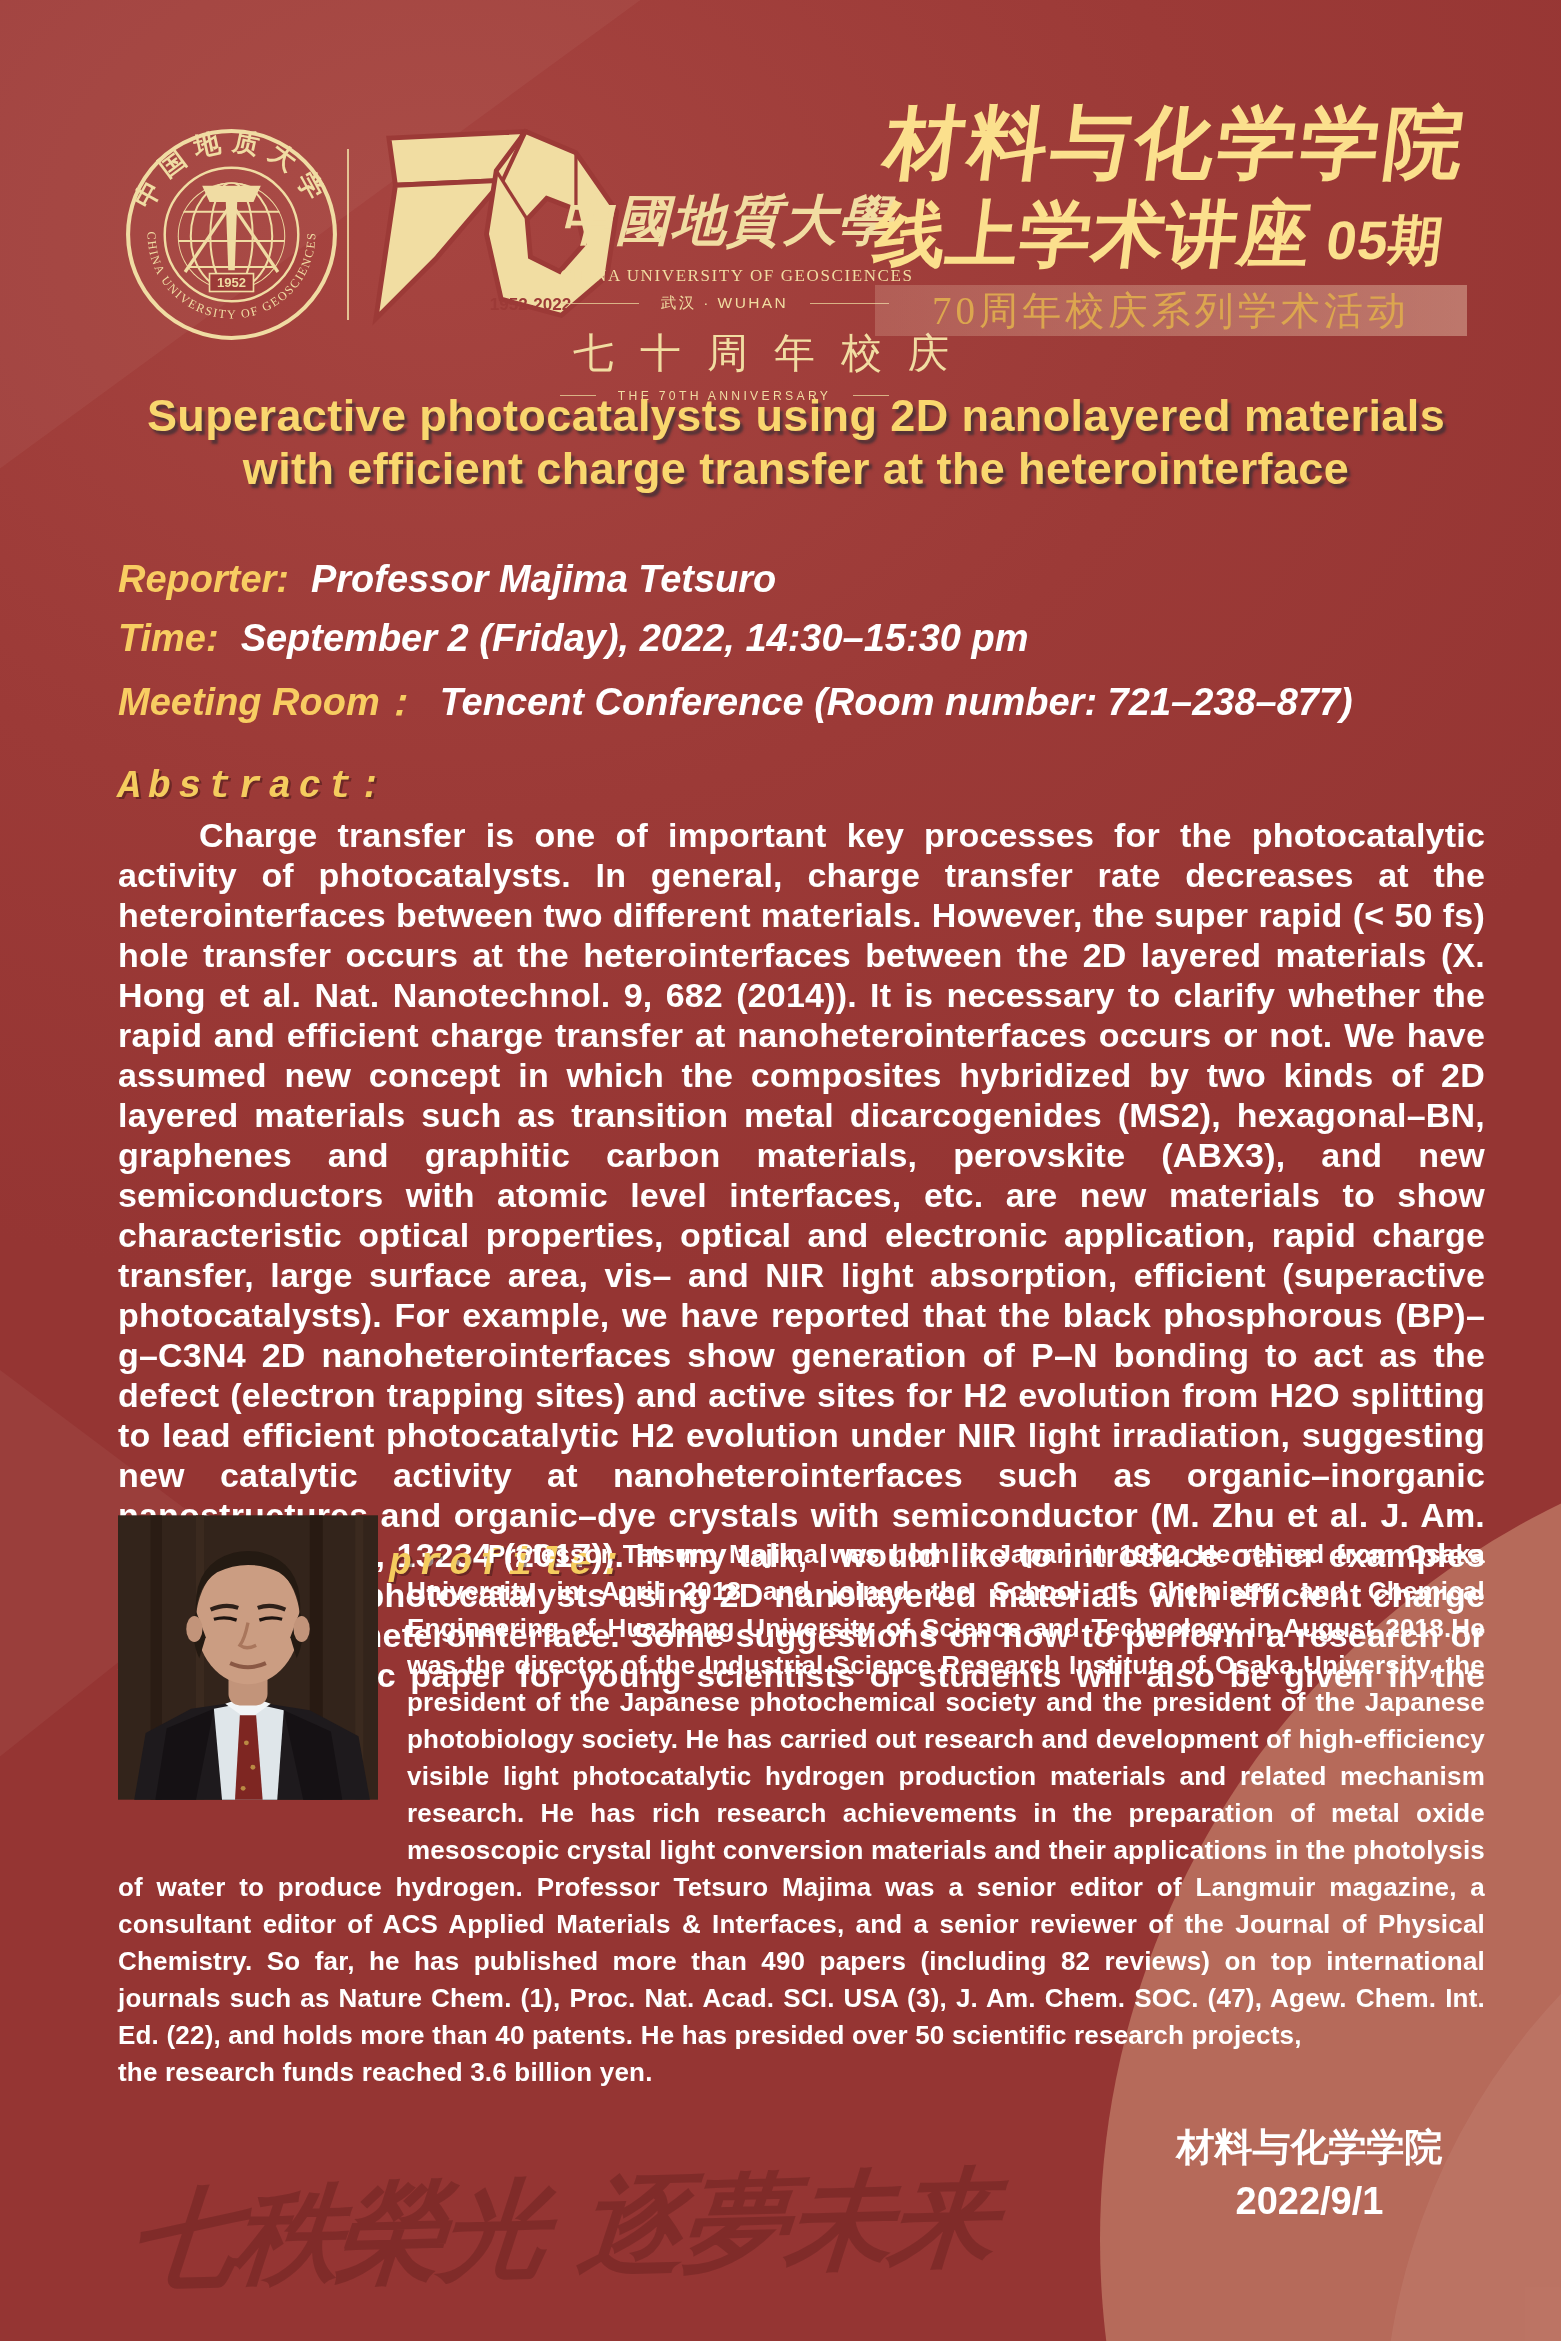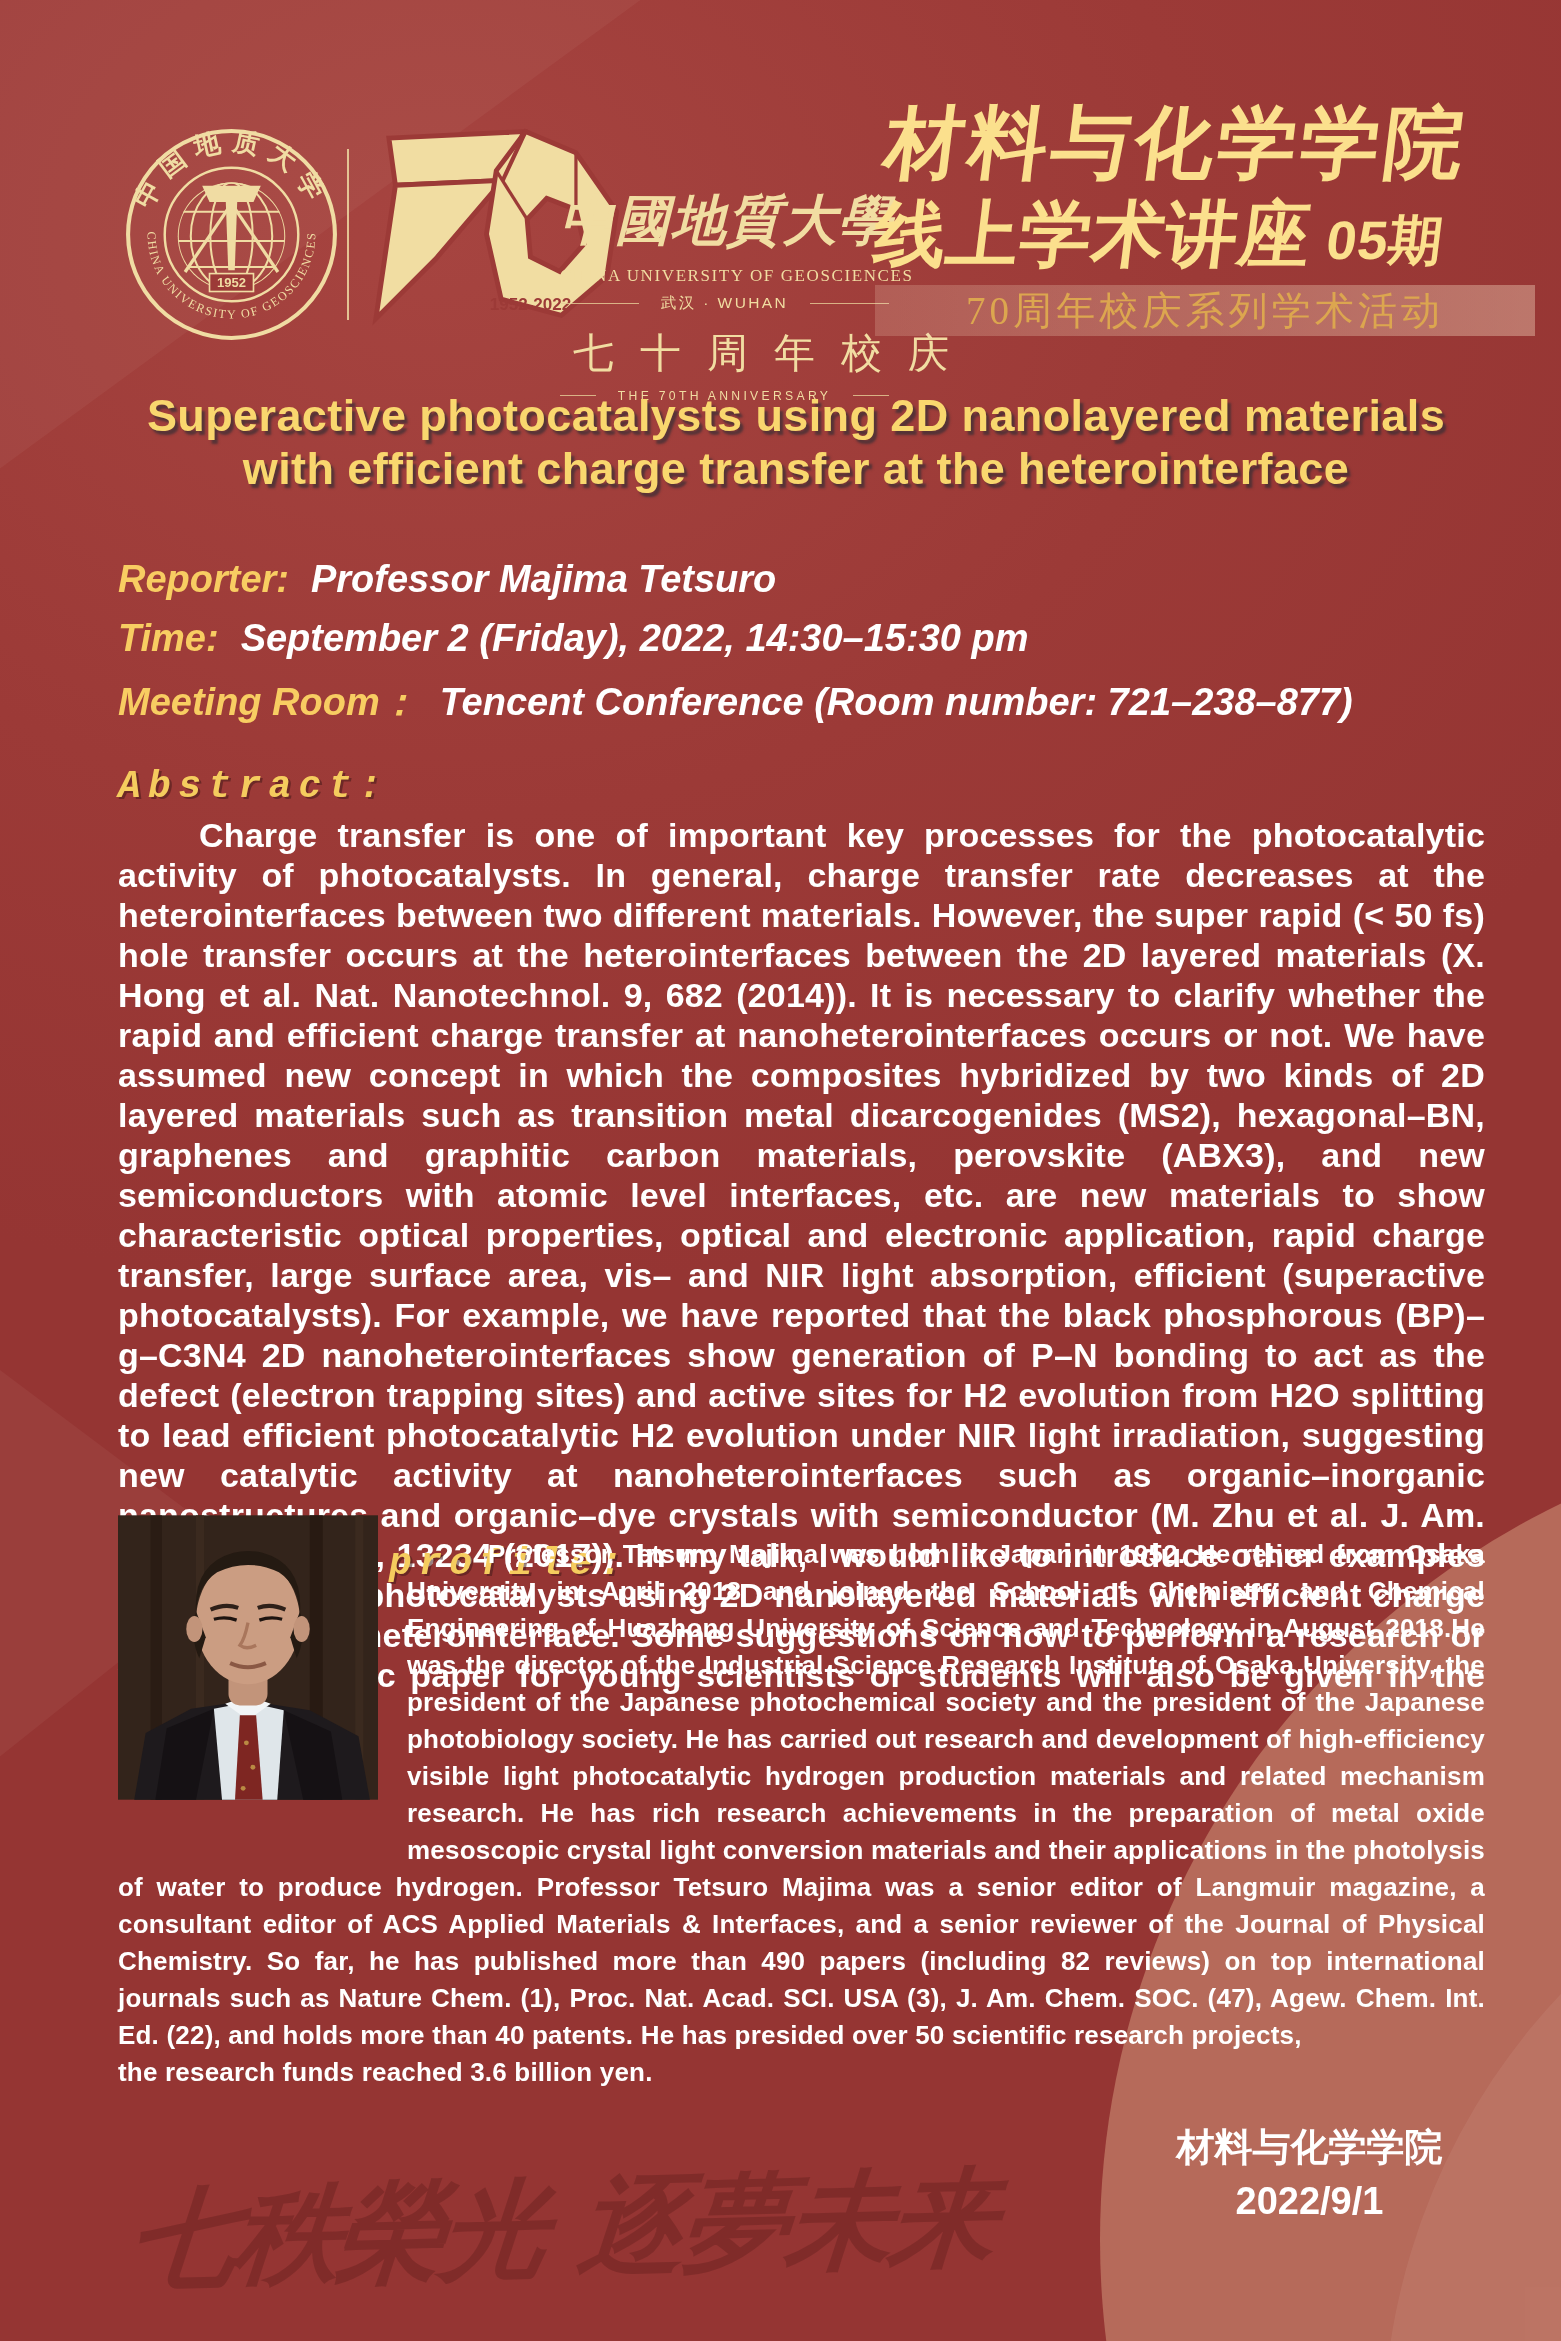--- a/index.html
+++ b/index.html
@@ -38,21 +38,21 @@
   .deco-row .rule{flex:1;border-top:1.6px solid #e7d099;opacity:.8;}
   .city-line{font-size:15.5px;letter-spacing:2.4px;white-space:nowrap;}
   .ann-cn{font-size:41px;font-weight:normal;letter-spacing:26px;text-indent:13px;margin-top:12px;white-space:nowrap;}
   .ann-en{font-size:12.2px;letter-spacing:3.3px;white-space:nowrap;}
 
   .college-block{position:absolute;left:880px;top:98px;width:635px;z-index:2;
        color:#fbe08d;transform:skewX(-7deg);}
   .college-line{font-size:79px;font-weight:900;letter-spacing:4.1px;white-space:nowrap;line-height:89px;}
   .series-line{font-size:72px;font-weight:900;letter-spacing:0.8px;white-space:nowrap;line-height:81px;margin-top:6.5px;}
   .issue{font-size:54px;font-weight:900;margin-left:16.3px;}
-  .banner{position:absolute;left:875px;top:285px;width:660px;height:51px;z-index:2;
+  .banner{position:absolute;left:875px;top:285px;width:592px;height:51px;z-index:2;
        background:linear-gradient(90deg, rgba(248,222,196,0.20), rgba(248,222,196,0.38));
        text-align:center;}
   .banner-text{font-family:"Liberation Serif", serif;font-size:39px;color:#dca64f;
        letter-spacing:4.1px;line-height:51px;white-space:nowrap;}
 
   
   .title{position:absolute;left:0;right:0;top:389px;z-index:2;text-align:center;
        color:#f9d76e;font-size:45px;font-weight:800;letter-spacing:0.4px;line-height:53px;
        text-shadow:3.3px 4.1px 2.4px rgba(45,45,52,.65);margin-left:30px;}
 

